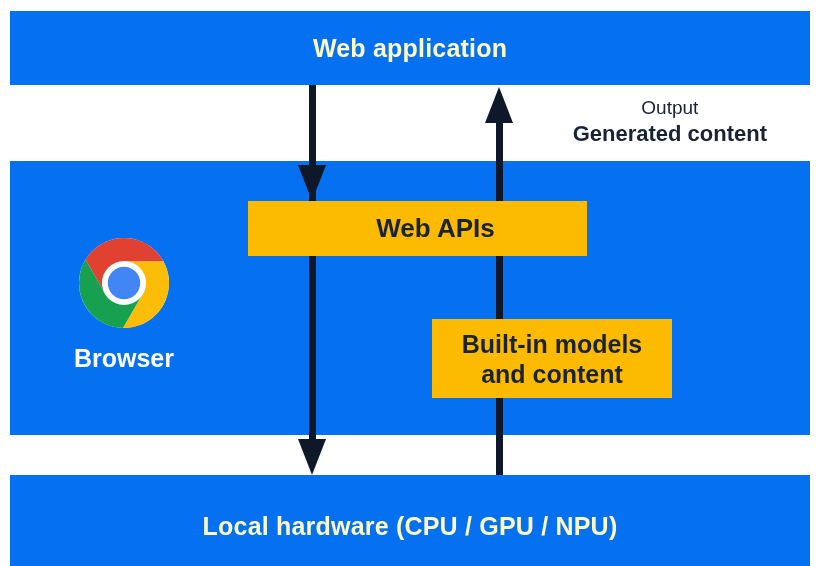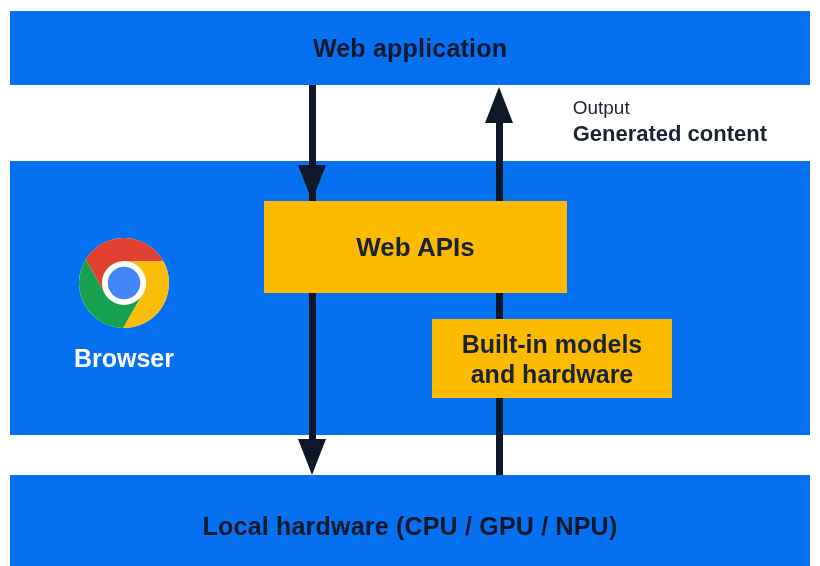--- a/index.html
+++ b/index.html
@@ -24,21 +24,21 @@
   .bar-top    { top: 11px;  height: 74px; }
   .panel-mid  { top: 161px; height: 274px; }
   .bar-bottom { top: 475px; height: 102px; }
 
   .band-label {
     position: absolute;
     left: 0; right: 0; top: 0; bottom: 0;
     display: flex;
     align-items: center;
     justify-content: center;
-    color: #0f172a;
+    color: #fef9c3;
     font-weight: 700;
     font-size: 25px;
     letter-spacing: 0.2px;
   }
 
   
   .annotation {
     position: absolute;
     top: 96px;
     color: #1a2334;
@@ -49,21 +49,21 @@
     line-height: 24px;
     display: block;
   }
   .annotation .big {
     font-size: 22px;
     font-weight: 700;
     line-height: 27px;
     display: block;
   }
   .annotation.left-side  { left: 112px; text-align: left; }
-  .annotation.right-side { right: 53px; text-align: left; }
+  .annotation.right-side { right: 53px; text-align: center; }
 
   
   .vline {
     position: absolute;
     width: 7px;
     background: #0f1828;
   }
   .line-down { left: 309px; top: 85px;  height: 356px; }
   .line-up   { left: 496px; top: 120px; height: 355px; }
   .tri {
@@ -84,23 +84,24 @@
     background: #fcbb00;
     display: flex;
     flex-direction: column;
     align-items: center;
     justify-content: center;
     color: #1a2334;
     font-weight: 700;
     text-align: center;
   }
   .box-webapis {
-    left: 264px; top: 201px;
-    width: 303px; height: 92px;
+    left: 248px; top: 201px;
+    width: 303px; height: 55px;
     font-size: 26px;
+    padding-left: 36px;
   }
   .box-builtin {
     left: 432px; top: 319px;
     width: 240px; height: 79px;
     font-size: 25px;
     line-height: 30px;
   }
 
   
   .browser-block {
@@ -144,21 +145,21 @@
 
   <div class="vline line-up"></div>
   <div class="tri tri-up head-up-1"></div>
 
   <div class="yellow-box box-webapis">
     <span>Web APIs</span>
   </div>
 
   <div class="yellow-box box-builtin">
     <span>Built-in models</span>
-    <span>and hardware</span>
+    <span>and content</span>
   </div>
 
   <div class="browser-block">
     <svg class="chrome-logo" viewBox="0 0 100 100" xmlns="http://www.w3.org/2000/svg" aria-hidden="true">
       <circle cx="50" cy="50" r="50" fill="#ffffff"></circle>
       <path fill="#e04131" d="M 7.29,24.02 A 50,50 0 0 1 93.86,26 L 50,26 L 29.22,62 Z"></path>
       <path fill="#fbbd08" d="M 93.86,26 L 50,26 L 70.78,62 L 48.85,99.98 A 50,50 0 0 0 93.86,26 Z"></path>
       <path fill="#16a04f" d="M 48.85,99.98 A 50,50 0 0 1 7.29,24.02 L 29.22,62 L 70.78,62 Z"></path>
       <circle cx="50" cy="50" r="24.5" fill="#ffffff"></circle>
       <circle cx="50" cy="50" r="18" fill="#4285f4"></circle>

